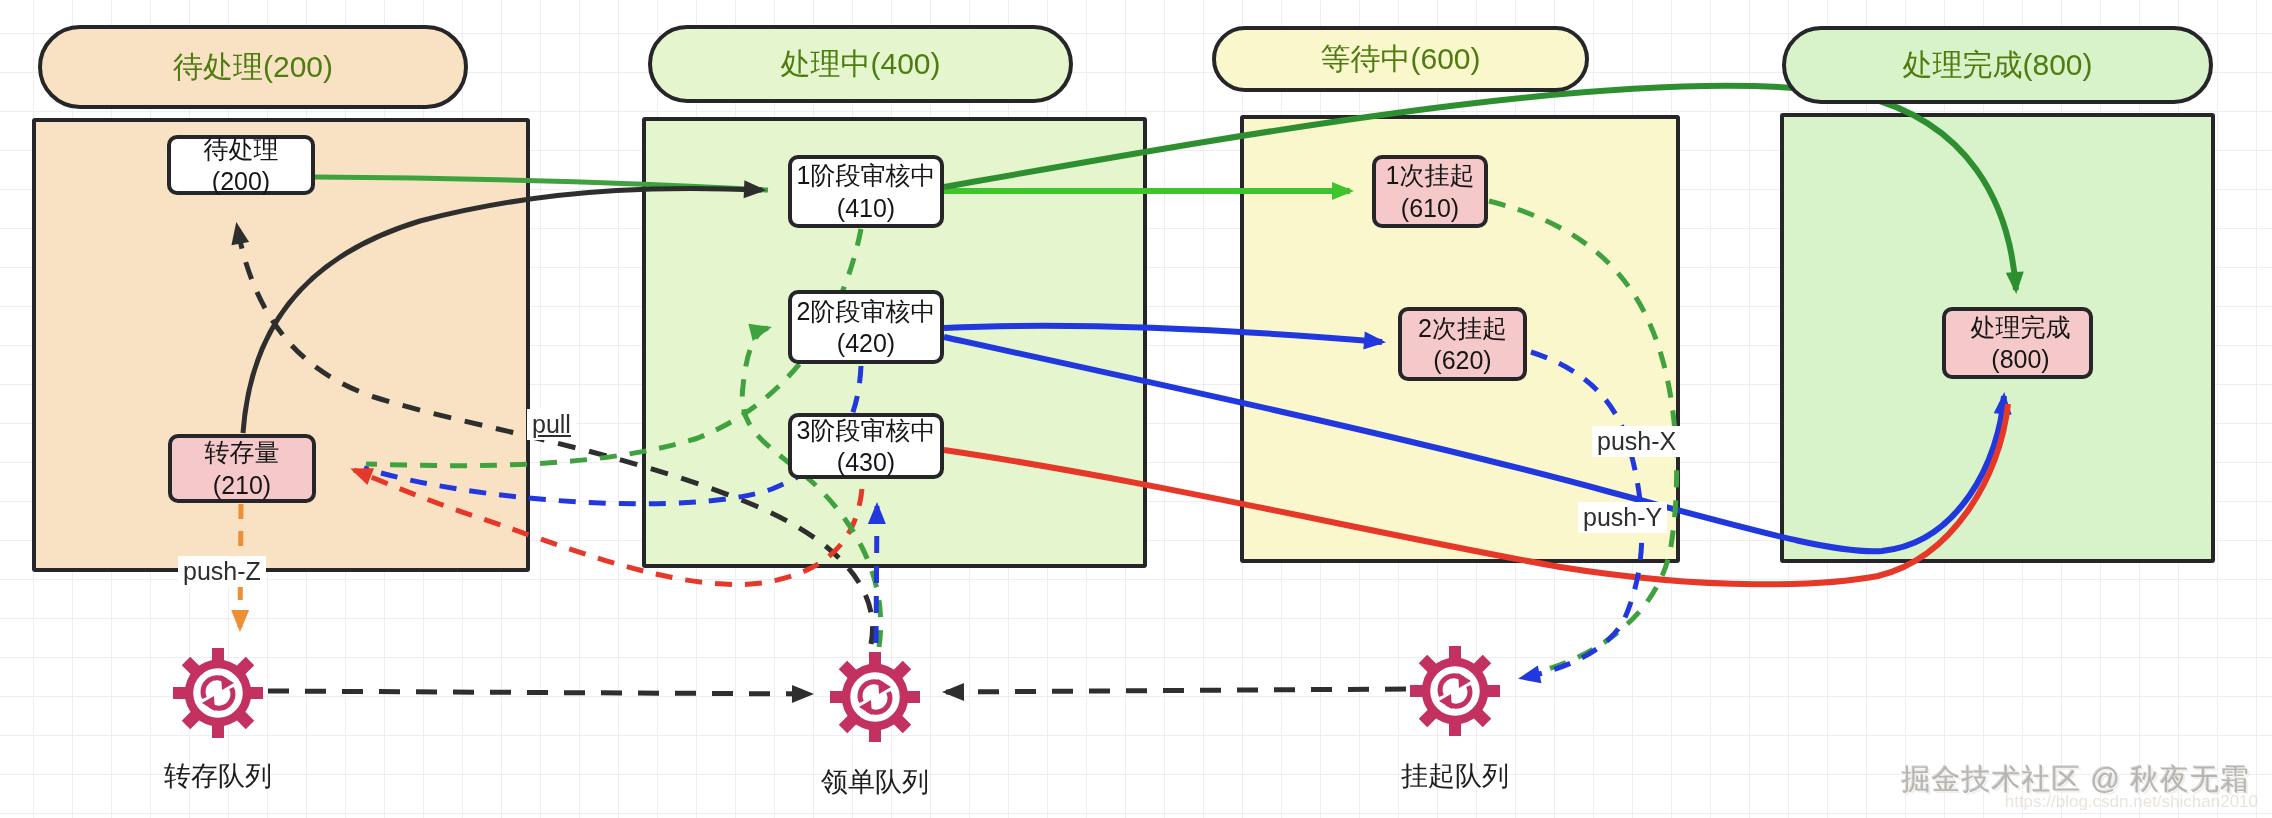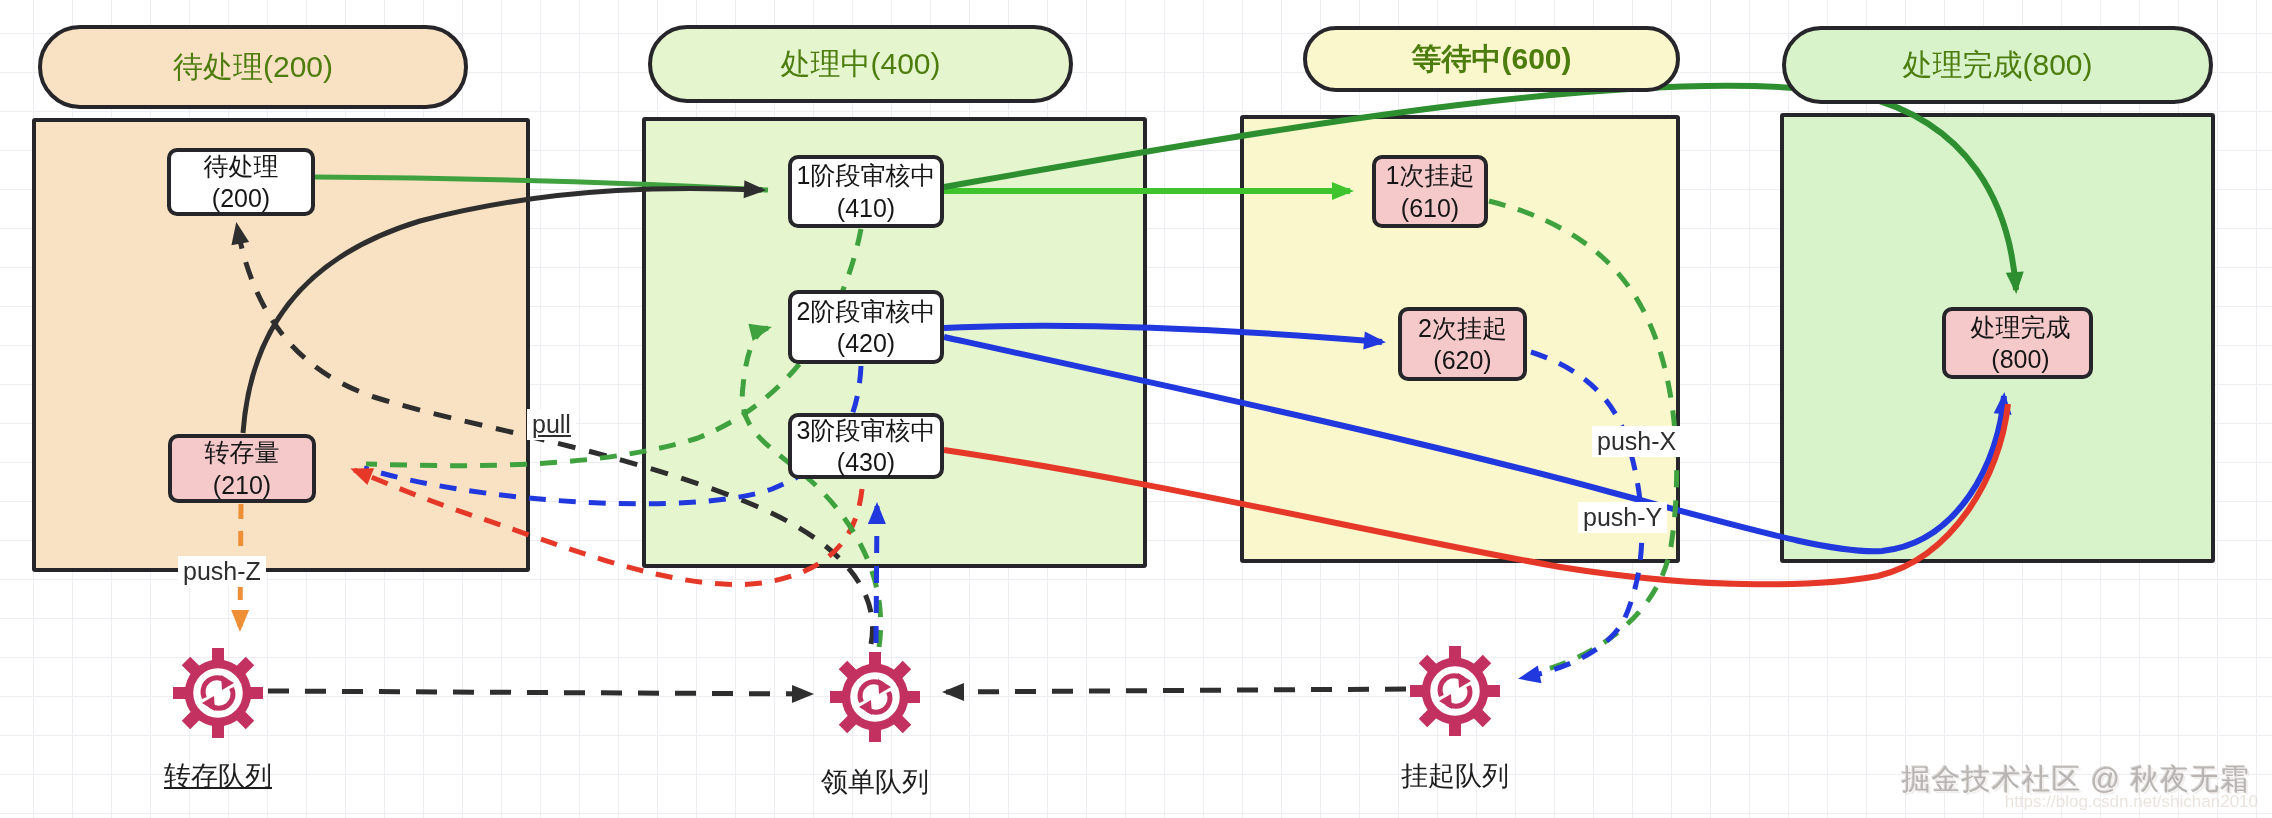--- a/index.html
+++ b/index.html
@@ -21,42 +21,42 @@
   .b2{left:642px;top:117px;width:505px;height:451px;background:#e5f6cf;}
   .b3{left:1240px;top:115px;width:440px;height:448px;background:#faf7cd;}
   .b4{left:1780px;top:113px;width:435px;height:450px;background:#d8f2ca;}
   .pill{
     position:absolute;border:4px solid #26262a;border-radius:44px;box-sizing:border-box;
     display:flex;align-items:center;justify-content:center;
     font-size:30px;color:#4d7c0f;z-index:2;
   }
   .p1{left:38px;top:25px;width:430px;height:84px;background:#f9e2c3;}
   .p2{left:648px;top:25px;width:425px;height:78px;background:#e5f6cf;}
-  .p3{left:1303px;top:26px;width:377px;height:66px;background:#faf7cd;font-weight:bold;}
+  .p3{left:1212px;top:26px;width:377px;height:66px;background:#faf7cd;}
   .p4{left:1782px;top:26px;width:431px;height:78px;background:#d8f2ca;}
   svg.edges{position:absolute;left:0;top:0;z-index:1;}
   .node{
     position:absolute;border:4px solid #26262a;border-radius:10px;box-sizing:border-box;
     display:flex;flex-direction:column;align-items:center;justify-content:center;
     font-size:25px;line-height:1.3;color:#161616;text-align:center;z-index:2;
   }
   .white{background:#ffffff;}
   .pink{background:#f5c9ca;}
-  .n200{left:167px;top:148px;width:148px;height:68px;}
+  .n200{left:167px;top:135px;width:148px;height:60px;}
   .n210{left:168px;top:434px;width:148px;height:69px;}
   .n410{left:788px;top:155px;width:156px;height:73px;}
   .n420{left:788px;top:290px;width:156px;height:74px;}
   .n430{left:788px;top:413px;width:156px;height:66px;}
   .n610{left:1372px;top:155px;width:116px;height:73px;}
   .n620{left:1398px;top:307px;width:129px;height:74px;}
   .n800{left:1942px;top:307px;width:151px;height:72px;padding-left:6px;}
   .qlabel{
     position:absolute;width:200px;text-align:center;font-size:27px;color:#1d1d1d;z-index:2;
   }
-  .q1{left:118px;top:758px;text-decoration:underline;}
+  .q1{left:118px;top:758px;}
   .q2{left:775px;top:764px;}
   .q3{left:1355px;top:758px;}
   .lbl{
     position:absolute;background:#ffffff;padding:1px 5px;font-size:25px;color:#2e2e2e;z-index:3;
     white-space:nowrap;
   }
   .lpull{left:527px;top:409px;text-decoration:underline;}
   .lx{left:1592px;top:426px;}
   .ly{left:1578px;top:502px;}
   .lz{left:178px;top:556px;}

